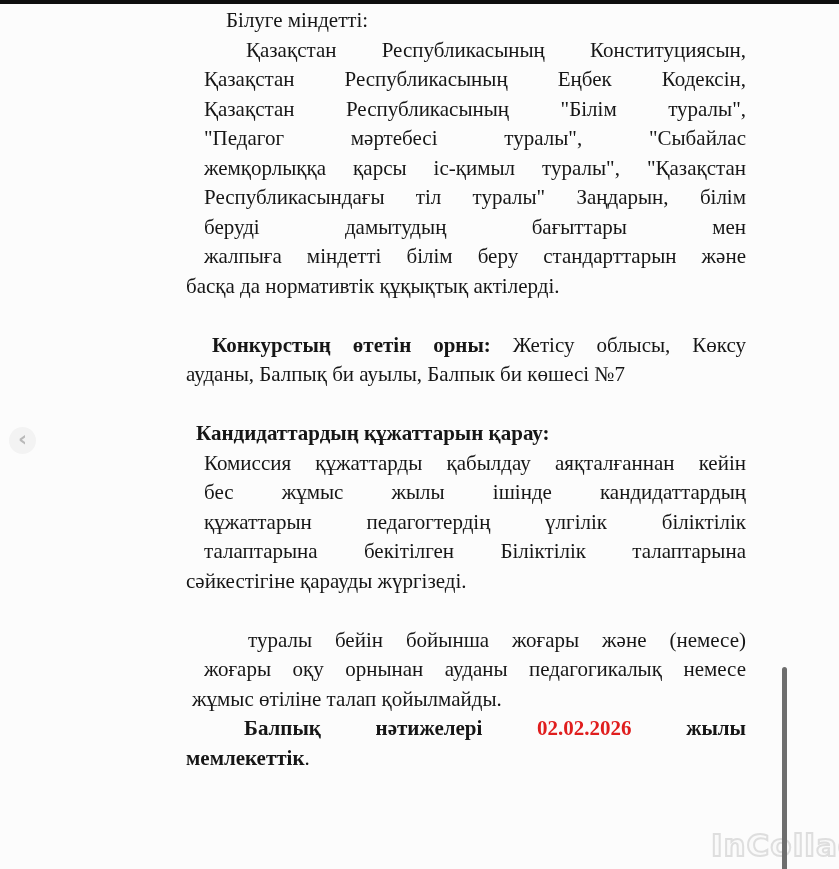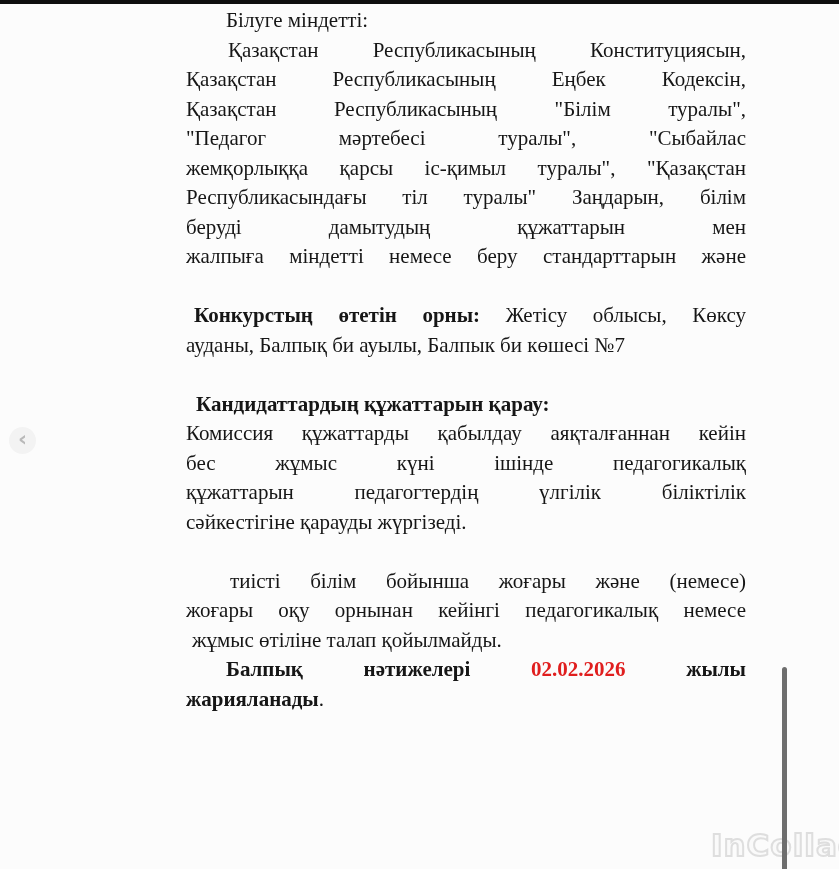--- a/index.html
+++ b/index.html
@@ -40,20 +40,21 @@
     height: 29.5px; line-height: 29.5px;
     white-space: nowrap;
     overflow: hidden;
     text-align: left;
     font-family: Liberation Serif, serif;
   }
   .line.just {
     white-space: normal;
     text-align: justify;
     text-align-last: justify;
+    margin-left: 18px;
   }
   .line .b { font-weight: bold; }
   .line .red { color: var(--accent-red, #e01e1e); }
   .scroll-line {
     position: absolute; left: 782px; top: 667px;
     width: 5px; height: 202px;
     background: var(--scrollbar, #6e6e6e);
     border-radius: 3px 3px 0 0;
     z-index: 5;
   }
@@ -81,34 +82,36 @@
 </button>
 
 <div class="doc">
     <div class="line" style="padding-left: 40px;"><span>Білуге міндетті:</span></div>
     <div class="line just" style="padding-left: 42px;"><span>Қазақстан Республикасының Конституциясын,</span></div>
     <div class="line just"><span>Қазақстан Республикасының Еңбек Кодексін,</span></div>
     <div class="line just"><span>Қазақстан Республикасының "Білім туралы",</span></div>
     <div class="line just"><span>"Педагог мәртебесі туралы", "Сыбайлас</span></div>
     <div class="line just"><span>жемқорлыққа қарсы іс-қимыл туралы", "Қазақстан</span></div>
     <div class="line just"><span>Республикасындағы тіл туралы" Заңдарын, білім</span></div>
-    <div class="line just"><span>беруді дамытудың құжаттарын мен</span></div>
-    <div class="line just"><span>жалпыға міндетті немесе беру стандарттарын және</span></div>
+    <div class="line just"><span>беруді дамытудың бағыттары мен</span></div>
+    <div class="line just"><span>жалпыға міндетті білім беру стандарттарын және</span></div>
+    <div class="line"><span>басқа да нормативтік құқықтық актілерді.</span></div>
     <div class="line"></div>
     <div class="line just" style="padding-left: 8px;"><span class="b">Конкурстың өтетін орны:</span><span> Жетісу облысы, Көксу</span></div>
     <div class="line"><span>ауданы, Балпық би ауылы, Балпык би көшесі №7</span></div>
     <div class="line"></div>
     <div class="line" style="padding-left: 10px;"><span class="b">Кандидаттардың құжаттарын қарау:</span></div>
     <div class="line just"><span>Комиссия құжаттарды қабылдау аяқталғаннан кейін</span></div>
-    <div class="line just"><span>бес жұмыс күні ішінде педагогикалық</span></div>
+    <div class="line just"><span>бес жұмыс жылы ішінде кандидаттардың</span></div>
     <div class="line just"><span>құжаттарын педагогтердің үлгілік біліктілік</span></div>
+    <div class="line just"><span>талаптарына бекітілген Біліктілік талаптарына</span></div>
     <div class="line"><span>сәйкестігіне қарауды жүргізеді.</span></div>
     <div class="line"></div>
-    <div class="line just" style="padding-left: 44px;"><span>тиісті білім бойынша жоғары және (немесе)</span></div>
-    <div class="line just"><span>жоғары оқу орнынан кейінгі педагогикалық немесе</span></div>
+    <div class="line just" style="padding-left: 44px;"><span>туралы бейін бойынша жоғары және (немесе)</span></div>
+    <div class="line just"><span>жоғары оқу орнынан ауданы педагогикалық немесе</span></div>
     <div class="line" style="padding-left: 6px;"><span>жұмыс өтіліне талап қойылмайды.</span></div>
     <div class="line just" style="padding-left: 40px;"><span class="b">Балпық нәтижелері </span><span class="b red">02.02.2026</span><span class="b"> жылы</span></div>
-    <div class="line"><span class="b">жарияланады</span><span>.</span></div>
+    <div class="line"><span class="b">мемлекеттік</span><span>.</span></div>
   </div>
 
 <div class="scroll-line"></div>
 
 <div class="watermark">InCollage</div>
 
 </body></html>

